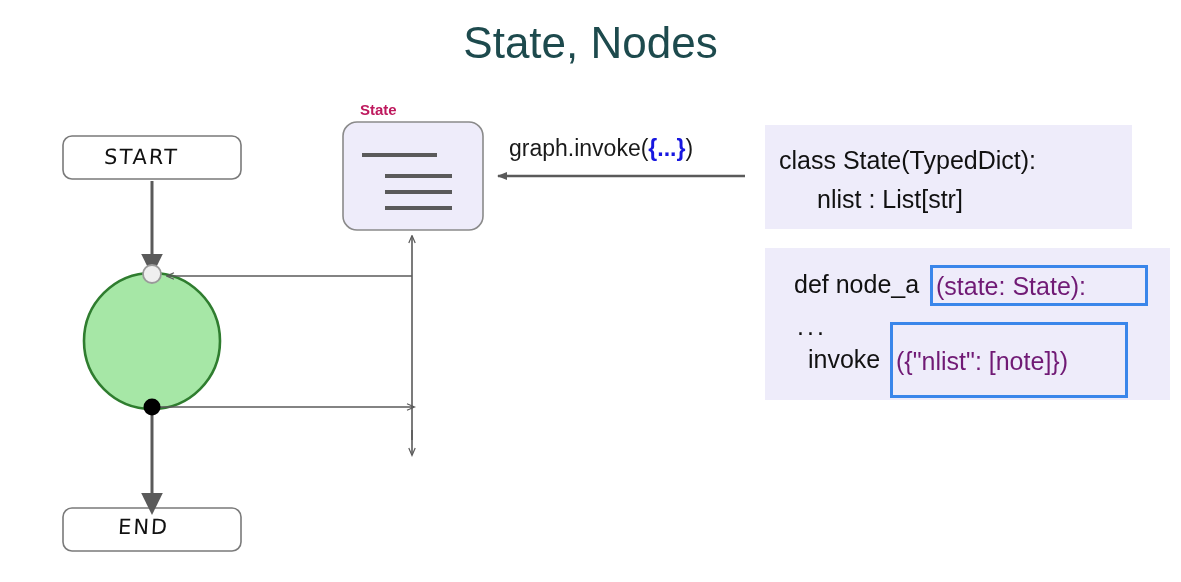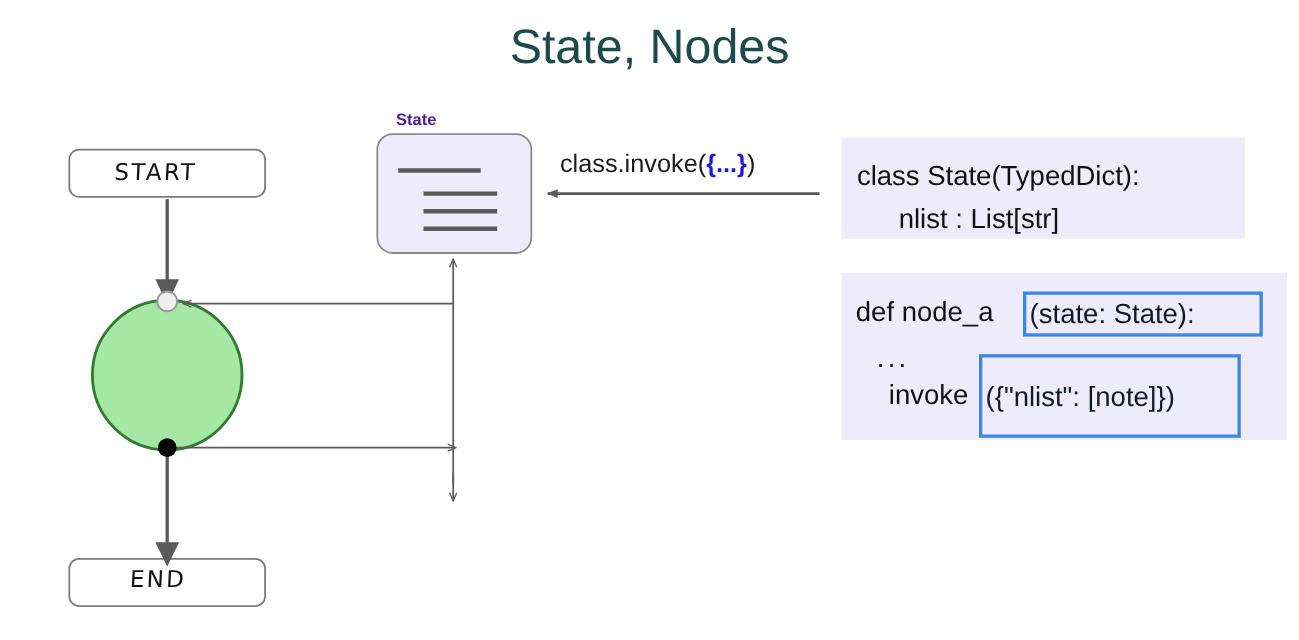--- a/index.html
+++ b/index.html
@@ -35,68 +35,68 @@
     letter-spacing:2px;
     white-space:nowrap;
     transform:skewX(-3deg);
   }
   .hand.start{left:104px;top:145px;}
   .hand.end{left:118px;top:515px;}
 
   
   .state-caption{
     position:absolute;left:360px;top:101px;
-    font-size:15px;font-weight:bold;color:#4c1d95;
+    font-size:15px;font-weight:bold;color:#be185d;
     font-family:"Liberation Sans", sans-serif;
     white-space:nowrap;
   }
 
   
   .invoke-label{
     position:absolute;left:509px;top:135px;
     font-size:23px;color:#1a1a1a;
     font-family:"Liberation Sans", sans-serif;
     white-space:nowrap;
   }
   .invoke-label .brace{color:#1818e0;font-weight:bold;}
 
   
   .code-panel{
     position:absolute;
     background:#eeecfa;
     font-family:"Liberation Sans", sans-serif;
     color:#111;
   }
-  #panel-state{left:765px;top:125px;width:367px;height:92px;}
+  #panel-state{left:765px;top:125px;width:367px;height:104px;}
   #panel-node{left:765px;top:248px;width:405px;height:152px;}
 
   .code-line{position:absolute;white-space:pre;font-size:25px;line-height:1;}
 
   
   #p1l1{left:14px;top:23px;}
   #p1l2{left:52px;top:62px;}
 
   
-  #p2l1{left:13px;top:24px;}
+  #p2l1{left:29px;top:24px;}
   #p2l2{left:32px;top:66px;font-size:25px;letter-spacing:3px;}
   #p2l3{left:43px;top:99px;}
 
   
   .blue-box{
     position:absolute;
     border:3px solid #3a86ea;
     background:transparent;
     box-sizing:border-box;
   }
   #bbox-sig{left:930px;top:265px;width:218px;height:41px;}
   #bbox-ret{left:890px;top:322px;width:238px;height:76px;}
 
   
   .boxed-text{
-    position:absolute;white-space:pre;font-size:25px;color:#0f172a;
+    position:absolute;white-space:pre;font-size:25px;color:#701a75;
     font-family:"Liberation Sans", sans-serif;line-height:1;
   }
   #txt-sig{left:936px;top:274px;}
   #txt-ret{left:896px;top:349px;}
 </style>
 </head>
 <body>
 
 <div class="stage">
 
@@ -143,21 +143,21 @@
     <line x1="385" y1="208" x2="452" y2="208" stroke="#5a5a5a" stroke-width="4"></line>
 
     <line x1="745" y1="176" x2="498" y2="176" stroke="#5a5a5a" stroke-width="2.6" marker-end="url(#arrMed)"></line>
   </svg>
 
   <div class="hand start">START</div>
   <div class="hand end">END</div>
 
   <div class="state-caption">State</div>
 
-  <div class="invoke-label"><span>class.invoke(</span><span class="brace">{...}</span><span>)</span></div>
+  <div class="invoke-label"><span>graph.invoke(</span><span class="brace">{...}</span><span>)</span></div>
 
   <div class="code-panel" id="panel-state">
     <div class="code-line" id="p1l1">class State(TypedDict):</div>
     <div class="code-line" id="p1l2">nlist : List[str]</div>
   </div>
 
   <div class="code-panel" id="panel-node">
     <div class="code-line" id="p2l1">def node_a</div>
     <div class="code-line" id="p2l2">...</div>
     <div class="code-line" id="p2l3">invoke</div>

